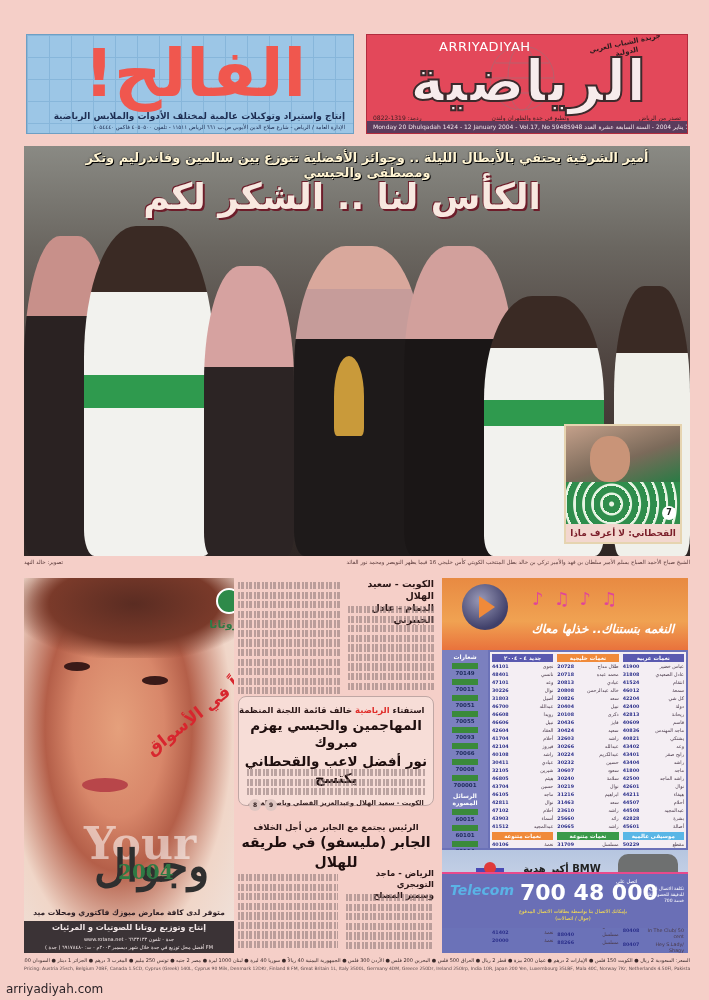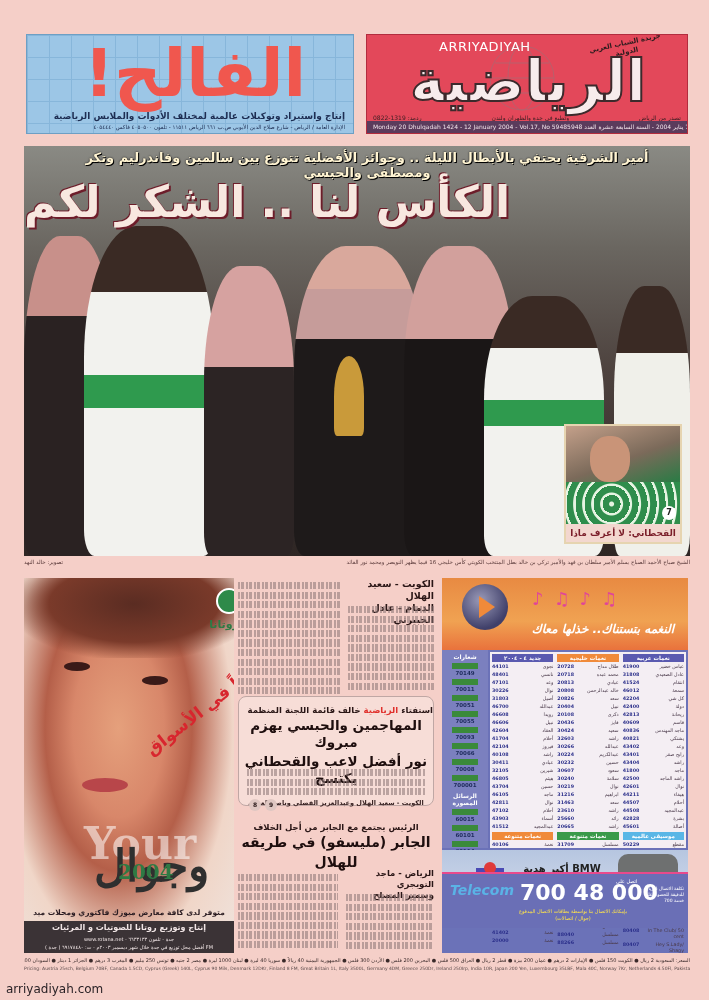--- a/index.html
+++ b/index.html
@@ -92,22 +92,22 @@
   .photo .figs { position: absolute; inset: 0; }
   .photo .fig { position: absolute; border-radius: 40% 40% 8% 8%; }
   .photo .kicker {
     position: absolute; left: 40px; right: 20px; top: 4px;
     direction: rtl; text-align: center;
     font-size: 13px; font-weight: bold; color: #fff4d2;
     text-shadow: 0 0 2px #000, 1px 1px 0 #000;
   }
   .photo .headline {
     position: absolute; left: 0; right: 30px; top: 30px;
-    direction: rtl; text-align: left;
-    font-size: 44px; font-weight: bold; color: #f8e8e0;
+    direction: rtl; text-align: center;
+    font-size: 36px; font-weight: bold; color: #f8e8e0;
     text-shadow: 2px 2px 0 #6d1d2a, -1px -1px 0 #6d1d2a;
     letter-spacing: 2px;
   }
   .inset {
     position: absolute; right: 8px; top: 278px; width: 118px; height: 120px;
     border: 2px solid #e6d4b0;
     background: linear-gradient(160deg, #c4a08a 0%, #7b6a5a 35%, #2f7a46 60%, #3d9d5b 100%);
     overflow: hidden;
   }
   .inset .face {
@@ -193,21 +193,21 @@
   }
   .text-block {
     position: absolute; font-size: 5.5px; line-height: 7.2px; color: #4a3434; text-align: justify;
     overflow: hidden;
   }
   .text-block .ln { height: 7.2px; background: repeating-linear-gradient(90deg, #8a7474 0 2px, transparent 2px 3px, #8a7474 3px 6px, transparent 6px 8px); opacity: .55; margin-bottom: 2.4px; }
   .poll-box {
     position: absolute; left: 0; right: 0; top: 118px; height: 110px;
     border: 1px solid #bfa7a4; border-radius: 8px; background: #f7ddd7;
   }
-  .poll-box .tag { margin-top: 8px; text-align: right; font-size: 8.5px; font-weight: bold; color: #2a1616; }
+  .poll-box .tag { margin-top: 8px; text-align: left; font-size: 8.5px; font-weight: bold; color: #2a1616; }
   .poll-box .tag .brand { color: #e0302c; font-weight: bold; }
   .poll-box .h1 { text-align: center; font-size: 13.5px; font-weight: bold; color: #1e0e0e; line-height: 17px; margin-top: 2px; }
   .poll-box .by { text-align: center; font-size: 6.5px; font-weight: bold; color: #3a2424; margin-top: 12px; }
   .poll-box .pages { position: absolute; left: 10px; bottom: -6px; display: flex; gap: 4px; }
   .poll-box .pg { width: 12px; height: 12px; border-radius: 50%; background: #dfc7c2; font-size: 6px; text-align: center; line-height: 12px; font-weight: bold; }
   .hilal-head { position: absolute; left: 0; right: 0; top: 244px; text-align: center; }
   .hilal-head .kick { font-size: 8.5px; font-weight: bold; color: #2a1616; }
   .hilal-head .h1 { font-size: 14px; font-weight: bold; color: #1e0e0e; line-height: 20px; }
   .article .riyadh-head {
     position: absolute; right: 0; top: 290px; width: 88px;

